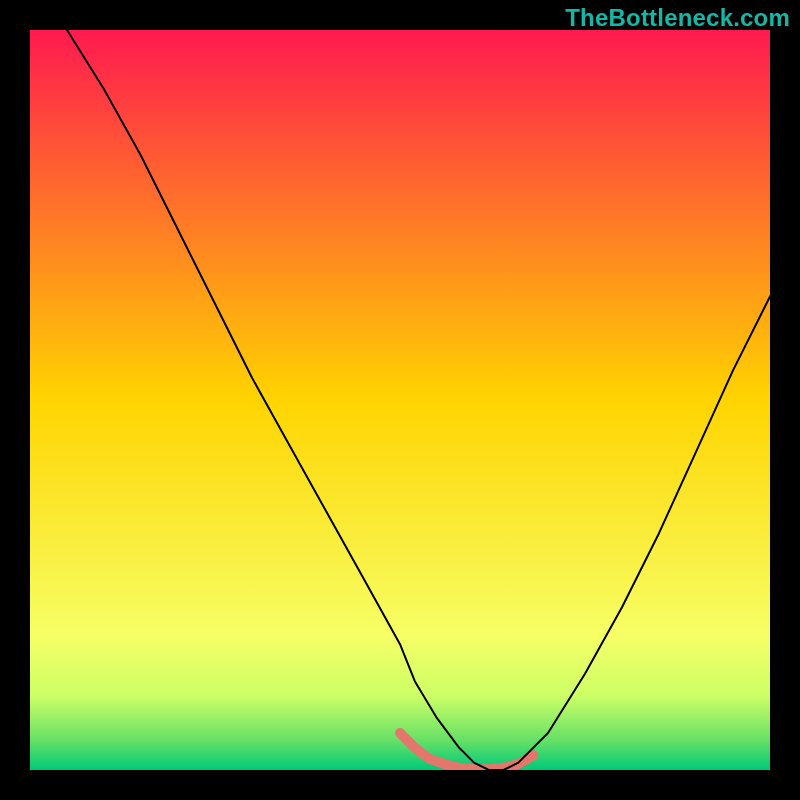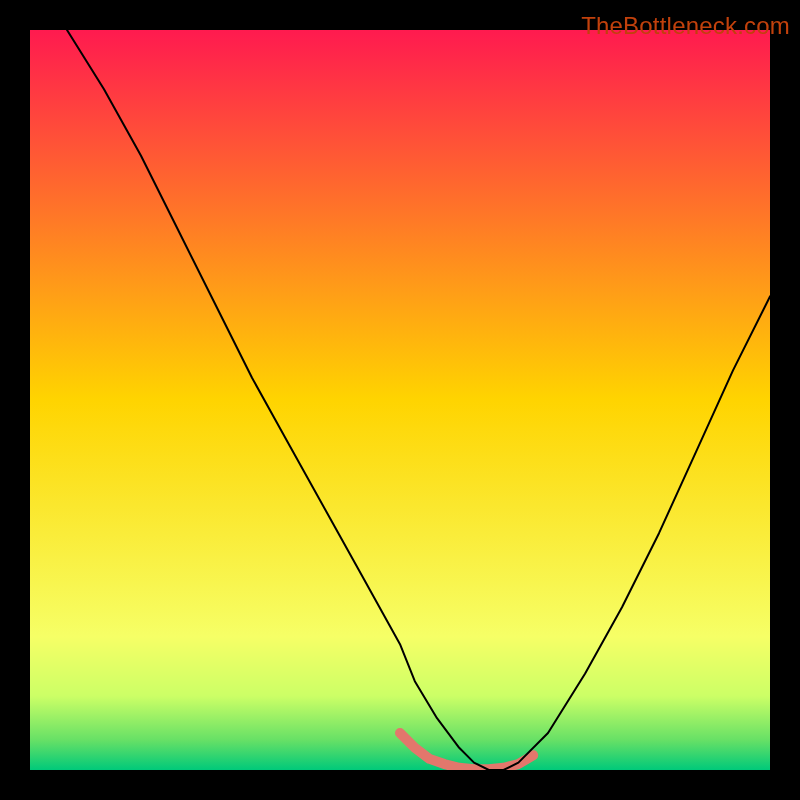--- a/index.html
+++ b/index.html
@@ -12,25 +12,25 @@
     font-family: Arial, Helvetica, sans-serif;
   }
   .frame {
     position: relative;
     width: 800px;
     height: 800px;
     background: #000;
   }
   .watermark {
     position: absolute;
-    top: 12px;
+    top: 4px;
     right: 10px;
-    color: #c2410c;
+    color: #14b8a6;
     font-size: 24px;
-    font-weight: 400;
+    font-weight: 700;
     letter-spacing: 0.2px;
     z-index: 5;
   }
   .plot-wrap {
     position: absolute;
     left: 30px;
     top: 30px;
     width: 740px;
     height: 740px;
   }

